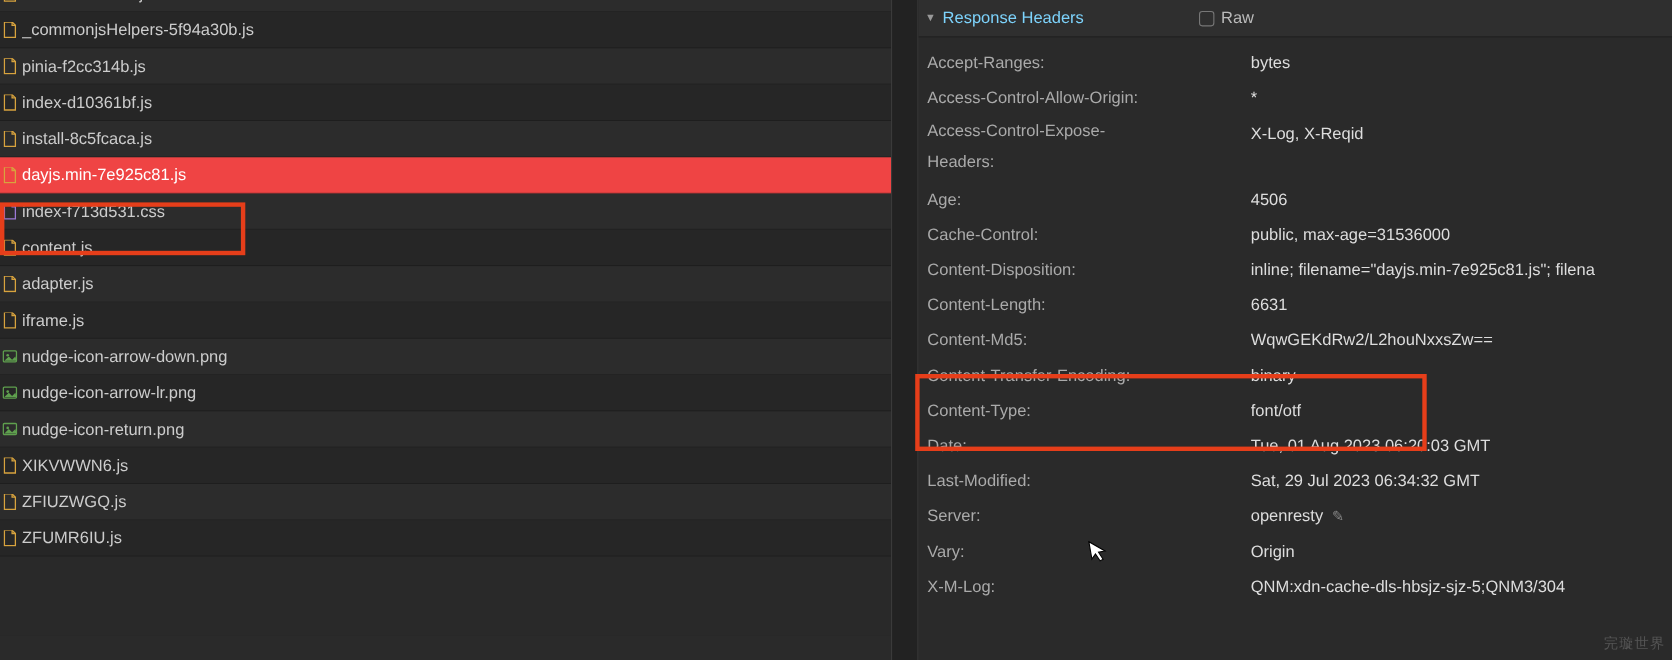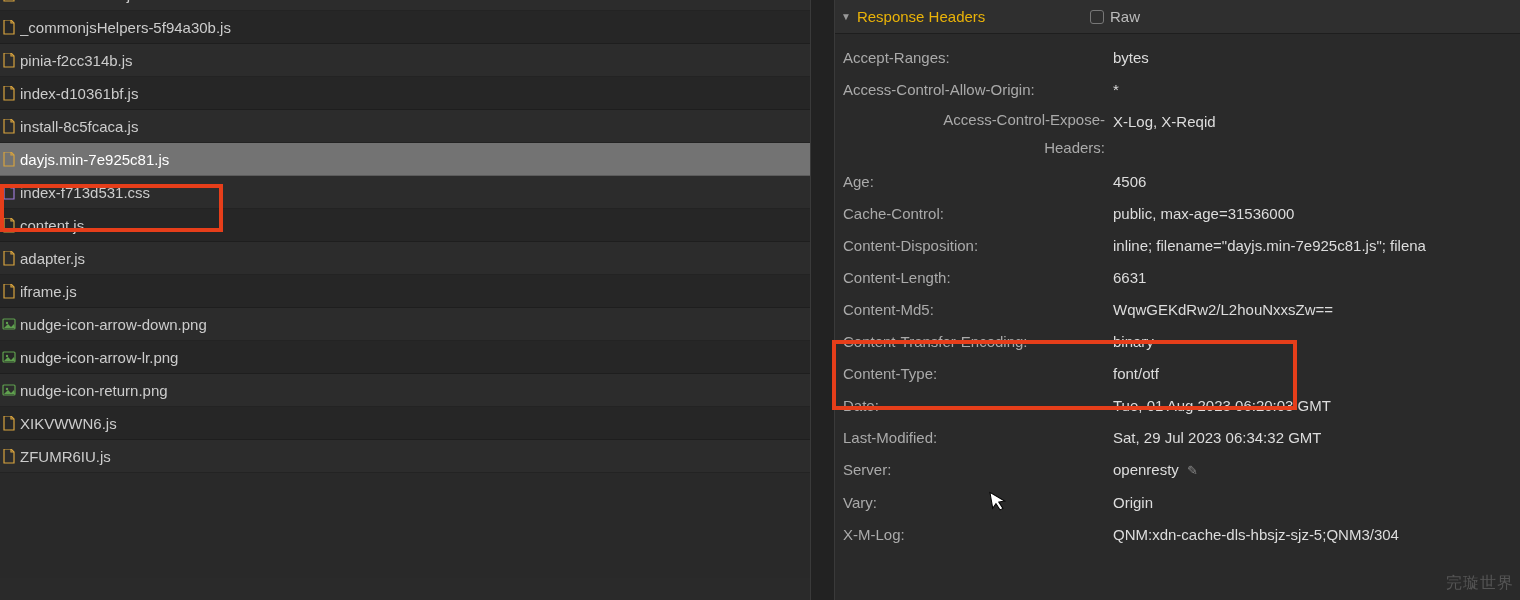--- a/index.html
+++ b/index.html
@@ -23,21 +23,21 @@
     display: flex;
     align-items: center;
     height: 33px;
     padding-left: 2px;
     border-bottom: 1px solid rgba(0,0,0,0.2);
     cursor: pointer;
   }
   .file-row:nth-child(odd) { background: #2c2c2c; }
   .file-row:nth-child(even) { background: #262626; }
   .file-row.selected {
-    background: #737373;
+    background: #ef4444;
     color: #fff;
   }
   .file-icon {
     width: 14px;
     height: 16px;
     margin-right: 4px;
     display: inline-flex;
     align-items: center;
     justify-content: center;
     flex-shrink: 0;
@@ -71,21 +71,21 @@
     padding-left: 6px;
     background: #2f2f2f;
     color: #ddd;
     border-bottom: 1px solid #1e1e1e;
     gap: 6px;
   }
   .disclosure {
     font-size: 10px;
     color: #999;
   }
-  .section-title { color: #eab308; }
+  .section-title { color: #7dd3fc; }
   .raw-box {
     margin-left: auto;
     margin-right: 380px;
     display: flex;
     align-items: center;
     gap: 6px;
     color: #bbb;
     padding-left: 19px;
   }
   .checkbox {
@@ -96,20 +96,21 @@
     display: inline-block;
   }
   .headers {
     padding: 8px 4px 8px 8px;
   }
   .hdr-row {
     display: flex;
     align-items: flex-start;
     line-height: 32px;
     min-height: 32px;
+    gap: 24px;
   }
   .hdr-key {
     color: #aaa;
     width: 270px;
     padding-right: 8px;
     flex-shrink: 0;
   }
   .hdr-val {
     color: #ddd;
     white-space: nowrap;
@@ -126,21 +127,21 @@
     top: 490px;
     font-size: 20px;
     color: #fff;
     transform: rotate(-10deg);
     pointer-events: none;
   }
   .watermark {
     position: absolute;
     right: 6px;
     bottom: 6px;
-    font-size: 16px;
+    font-size: 13px;
     color: #555;
     letter-spacing: 1px;
   }
 </style>
 </head>
 <body>
 
 <div class="left-panel" id="file-list" style="margin-top: -22px;">
     <div class="file-row">
       <span class="file-icon">
@@ -263,20 +264,29 @@
       <span class="file-name">nudge-icon-return.png</span>
     </div>
     <div class="file-row">
       <span class="file-icon">
         <svg width="12" height="15">
           <path d="M1 0 H8 L11 3 V14 H1 Z" fill="none" stroke="#d8a33e" stroke-width="1.2"></path>
           <path d="M8 0 V3 H11" fill="none" stroke="#d8a33e" stroke-width="1.2"></path>
         </svg>
       </span>
       <span class="file-name">XIKVWWN6.js</span>
+    </div>
+    <div class="file-row">
+      <span class="file-icon">
+        <svg width="12" height="15">
+          <path d="M1 0 H8 L11 3 V14 H1 Z" fill="none" stroke="#d8a33e" stroke-width="1.2"></path>
+          <path d="M8 0 V3 H11" fill="none" stroke="#d8a33e" stroke-width="1.2"></path>
+        </svg>
+      </span>
+      <span class="file-name">ZFIUZWGQ.js</span>
     </div>
     <div class="file-row">
       <span class="file-icon">
         <svg width="12" height="15">
           <path d="M1 0 H8 L11 3 V14 H1 Z" fill="none" stroke="#d8a33e" stroke-width="1.2"></path>
           <path d="M8 0 V3 H11" fill="none" stroke="#d8a33e" stroke-width="1.2"></path>
         </svg>
       </span>
       <span class="file-name">ZFUMR6IU.js</span>
     </div>
@@ -296,21 +306,21 @@
   <div class="headers" id="headers-list">
       <div class="hdr-row">
         <div class="hdr-key">Accept-Ranges:</div>
         <div class="hdr-val">bytes</div>
       </div>
       <div class="hdr-row">
         <div class="hdr-key">Access-Control-Allow-Origin:</div>
         <div class="hdr-val">*</div>
       </div>
       <div class="hdr-row" style="height: 60px;">
-        <div class="hdr-key" style="line-height: 28px; text-align: right;">Access-Control-Expose-<br>Headers:</div>
+        <div class="hdr-key" style="line-height: 28px;">Access-Control-Expose-<br>Headers:</div>
         <div class="hdr-val">X-Log, X-Reqid</div>
       </div>
       <div class="hdr-row">
         <div class="hdr-key">Age:</div>
         <div class="hdr-val">4506</div>
       </div>
       <div class="hdr-row">
         <div class="hdr-key">Cache-Control:</div>
         <div class="hdr-val">public, max-age=31536000</div>
       </div>

